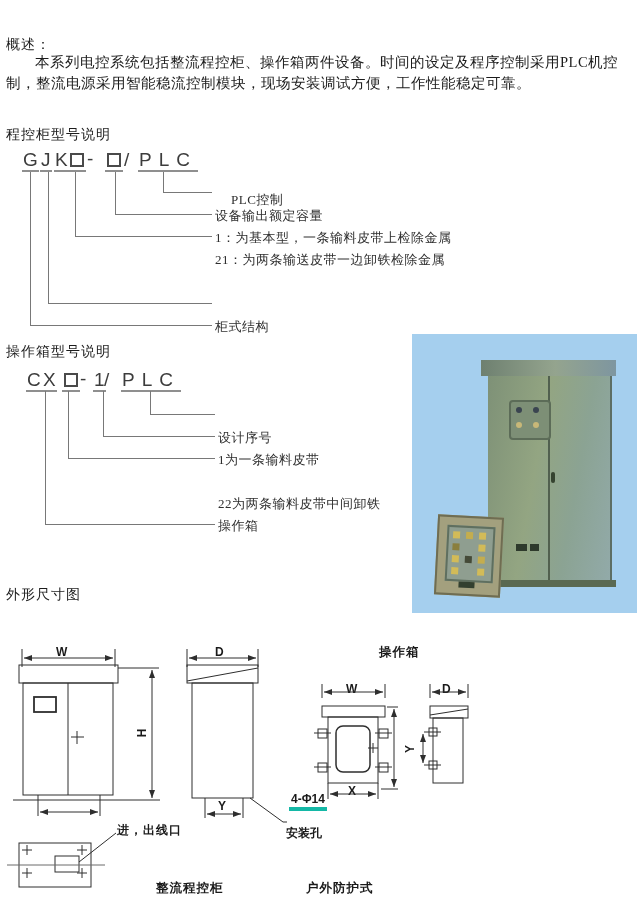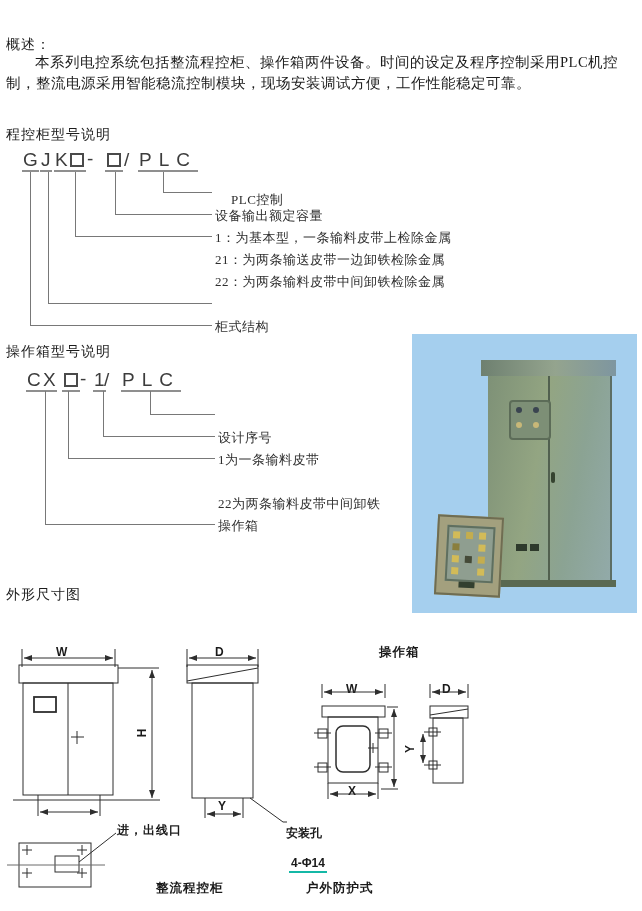--- a/index.html
+++ b/index.html
@@ -72,21 +72,20 @@
   <div class="hline" style="left:163px;top:192px;width:49px;"></div>
   <div class="hline" style="left:115px;top:214px;width:97px;"></div>
   <div class="hline" style="left:75px;top:236px;width:137px;"></div>
   <div class="hline" style="left:48px;top:303px;width:164px;"></div>
   <div class="hline" style="left:30px;top:325px;width:182px;"></div>
 
   <div class="abs lbl" style="left:231px;top:185px;margin-top:6px;">PLC控制</div>
   <div class="abs lbl" style="left:215px;top:207px;">设备输出额定容量</div>
   <div class="abs lbl" style="left:215px;top:229px;">1：为基本型，一条输料皮带上检除金属</div>
   <div class="abs lbl" style="left:215px;top:251px;">21：为两条输送皮带一边卸铁检除金属</div>
-  <div class="abs lbl" style="left:215px;top:273px;">22：为两条输料皮带中间卸铁检除金属</div>
   <div class="abs lbl" style="left:215px;top:318px;">柜式结构</div>
 
   <div class="abs h2" style="left:6px;top:343px;">操作箱型号说明</div>
 
   <span class="abs code-letter" style="left:26px;top:370px;">C</span>
   <span class="abs code-letter" style="left:42px;top:370px;">X</span>
   <span class="abs code-boxwrap" style="left:62px;top:371px;">
       <span class="code-box"></span>
     </span>
   <span class="abs code-plain" style="left:80px;top:369px;">-</span>
@@ -144,21 +143,21 @@
 
   <span class="abs dim" style="left:56px;top:645px;">W</span>
   <span class="abs dim rot" style="left:138px;top:726px;">H</span>
   <span class="abs dim" style="left:215px;top:645px;">D</span>
   <span class="abs dim" style="left:218px;top:799px;">Y</span>
   <span class="abs dim" style="left:346px;top:682px;">W</span>
   <span class="abs dim" style="left:442px;top:682px;">D</span>
   <span class="abs dim" style="left:348px;top:784px;">X</span>
   <span class="abs dim rot" style="left:406px;top:742px;">Y</span>
 
-  <span class="abs dim" style="left:289px;top:856px;border-bottom:2px solid #14b8a6;padding:0 2px 1px;">4-Φ14</span>
+  <span class="abs dim" style="left:289px;top:792px;border-bottom:4px solid #14b8a6;padding:0 2px 1px;">4-Φ14</span>
   <span class="abs dim" style="left:286px;top:825px;">安装孔</span>
   <span class="abs cap" style="left:117px;top:822px;font-size:12px;">进，出线口</span>
   <span class="abs cap" style="left:156px;top:880px;">整流程控柜</span>
   <span class="abs cap" style="left:306px;top:880px;">户外防护式</span>
 
   <svg class="abs" style="left:0;top:640px;" width="642" height="271" viewBox="0 0 642 271">
     <defs>
       <marker id="ae" markerWidth="9" markerHeight="8" refX="8" refY="3" orient="auto">
         <path d="M0,0L8,3L0,6z" fill="#2e2e2e"></path>
       </marker>

